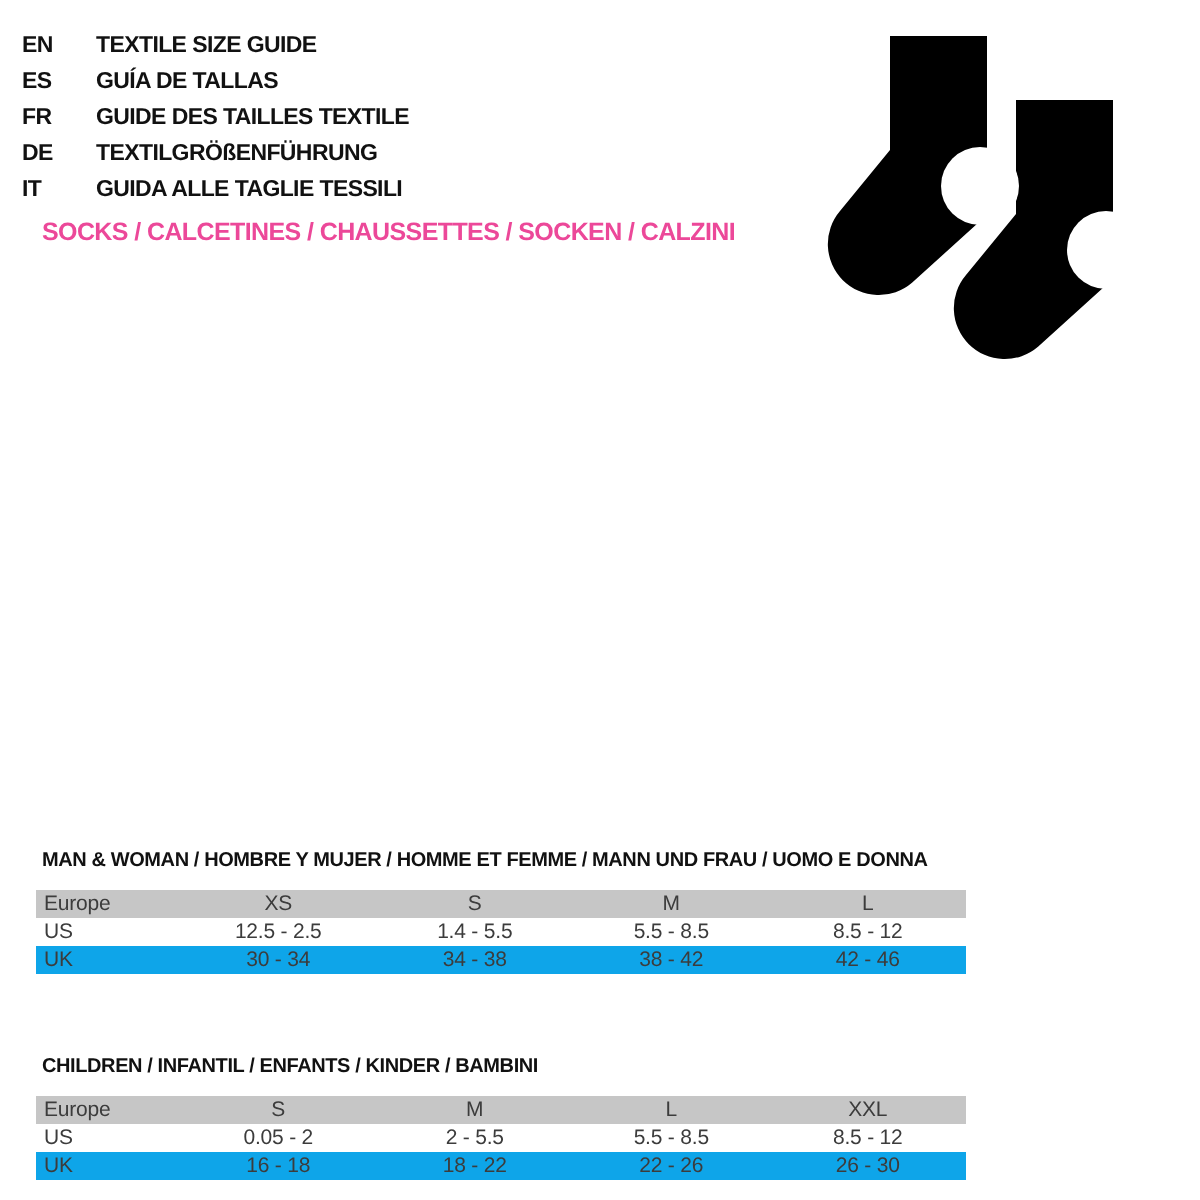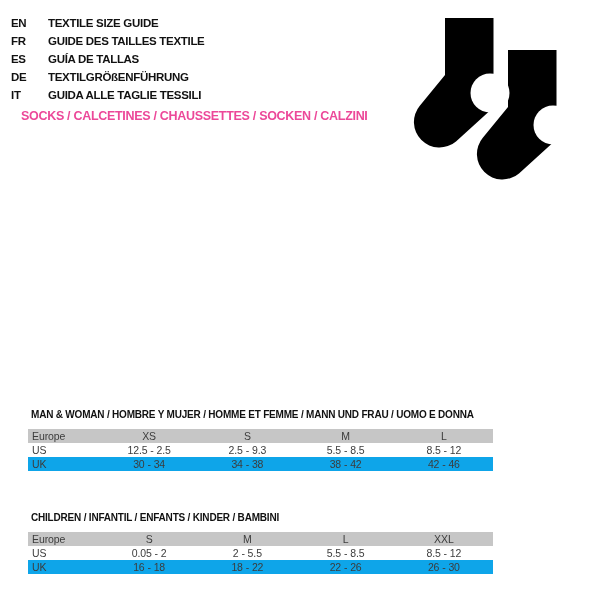--- a/index.html
+++ b/index.html
@@ -16,21 +16,21 @@
 
   
   .category { position:absolute; left:21px; top:109px;
               font-weight:bold; font-size:12.5px; color:#ec4899;
               letter-spacing:-0.3px; white-space:nowrap; }
 
   
   .socks { position:absolute; left:412px; top:18px; width:165px; height:166px; }
 
   
-  .size-table { position:absolute; left:28px; width:465px; }
+  .size-table { position:absolute; left:18px; width:465px;margin-top:16px; }
   .t1 { top:408px; }
   .t2 { top:511px; }
   .table-title { font-weight:bold; font-size:10px; line-height:13px; color:#111;
                  letter-spacing:-0.2px; margin-bottom:8px; padding-left:3px;
                  white-space:nowrap; }
   table { border-collapse:collapse; width:465px; table-layout:fixed;
           font-size:10.5px; color:#3c3c3c; }
   th, td { height:14px; padding:0; text-align:center; font-weight:normal;
            letter-spacing:-0.1px; vertical-align:middle; }
   thead tr { background:#c6c6c6; }
@@ -41,26 +41,26 @@
 <body>
 
 <div class="canvas">
 
   <div class="lang-list">
     <div class="lang-row">
       <span class="lang-code">EN</span>
       <span class="lang-label">TEXTILE SIZE GUIDE</span>
     </div>
     <div class="lang-row">
+      <span class="lang-code">ES</span>
+      <span class="lang-label">GUÍA DE TALLAS</span>
+    </div>
+    <div class="lang-row">
       <span class="lang-code">FR</span>
       <span class="lang-label">GUIDE DES TAILLES TEXTILE</span>
-    </div>
-    <div class="lang-row">
-      <span class="lang-code">ES</span>
-      <span class="lang-label">GUÍA DE TALLAS</span>
     </div>
     <div class="lang-row">
       <span class="lang-code">DE</span>
       <span class="lang-label">TEXTILGRÖßENFÜHRUNG</span>
     </div>
     <div class="lang-row">
       <span class="lang-code">IT</span>
       <span class="lang-label">GUIDA ALLE TAGLIE TESSILI</span>
     </div>
   </div>
@@ -98,21 +98,21 @@
           <th>XS</th>
           <th>S</th>
           <th>M</th>
           <th>L</th>
         </tr>
       </thead>
       <tbody>
         <tr>
           <td class="cell-left">US</td>
           <td>12.5 - 2.5</td>
-          <td>2.5 - 9.3</td>
+          <td>1.4 - 5.5</td>
           <td>5.5 - 8.5</td>
           <td>8.5 - 12</td>
         </tr>
         <tr class="row-alt">
           <td class="cell-left">UK</td>
           <td>30 - 34</td>
           <td>34 - 38</td>
           <td>38 - 42</td>
           <td>42 - 46</td>
         </tr>

